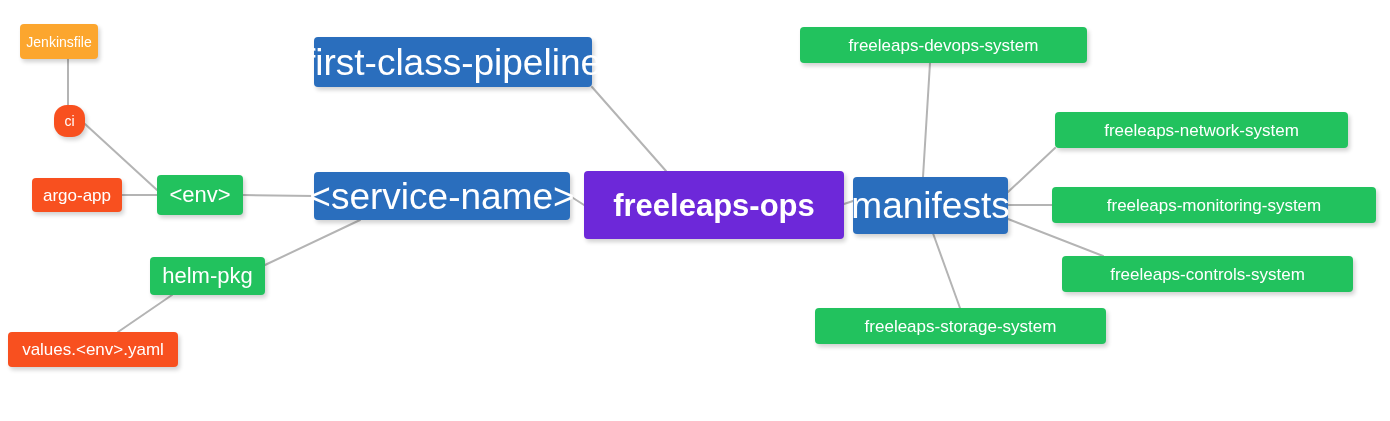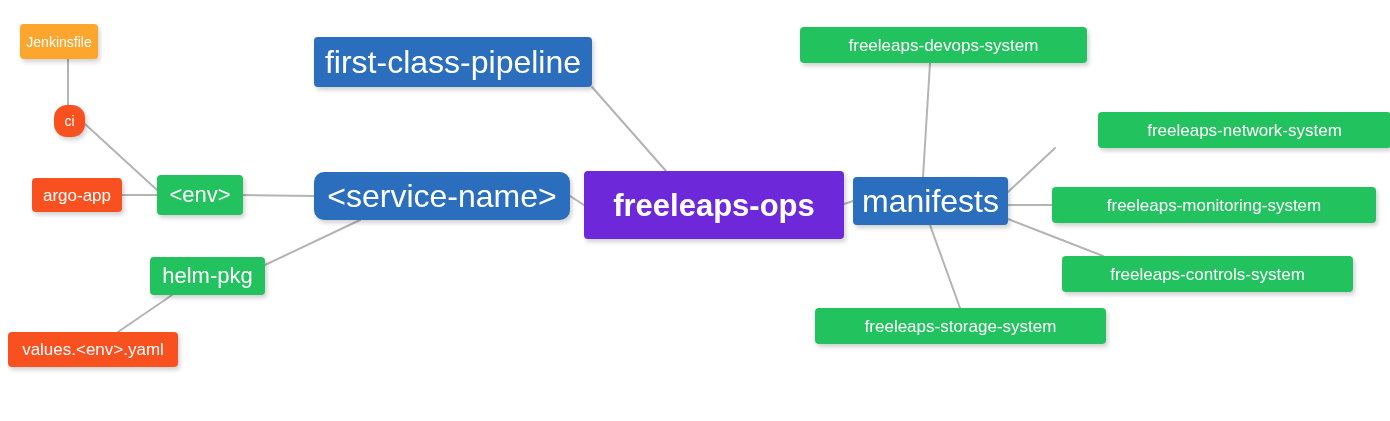--- a/index.html
+++ b/index.html
@@ -47,21 +47,21 @@
     white-space: nowrap;
   }
   
   .n-root   { background: #6d28d9; font-size: 33px; font-weight: bold; }
   .n-blue   { background: #2a6ebd; }
   .n-green  { background: #22c25e; }
   .n-orange { background: #fca62e; }
   .n-red    { background: #f8501f; }
 
   .sz-xl  { font-size: 31px; }
-  .sz-lg  { font-size: 32px; }
+  .sz-lg  { font-size: 37px; }
   .sz-md  { font-size: 22px; }
   .sz-sm  { font-size: 17px; }
   .sz-xs  { font-size: 14px; }
 </style>
 </head>
 <body>
 
 <div id="mindmap">
   <svg id="edge-layer" viewBox="0 0 1390 421">
       <path d="M 584 205 L 570 196" stroke="#b4b4b4" stroke-width="2" fill="none" stroke-linecap="round"></path>
@@ -76,39 +76,39 @@
       <path d="M 923 177 L 930 63" stroke="#b4b4b4" stroke-width="2" fill="none" stroke-linecap="round"></path>
       <path d="M 1008 192 L 1055 148" stroke="#b4b4b4" stroke-width="2" fill="none" stroke-linecap="round"></path>
       <path d="M 1008 205 L 1052 205" stroke="#b4b4b4" stroke-width="2" fill="none" stroke-linecap="round"></path>
       <path d="M 1008 219 L 1103 256" stroke="#b4b4b4" stroke-width="2" fill="none" stroke-linecap="round"></path>
       <path d="M 930 225 L 960 308" stroke="#b4b4b4" stroke-width="2" fill="none" stroke-linecap="round"></path>
     </svg>
   <div id="node-layer">
       <div class="node n-root sz-xl" style="left: 584px; top: 171px; width: 260px; height: 68px;">
         <span class="node-label">freeleaps-ops</span>
       </div>
-      <div class="node n-blue sz-lg" style="left: 314px; top: 172px; width: 256px; height: 48px; border-radius: 10px;">
+      <div class="node n-blue sz-lg" style="left: 314px; top: 172px; width: 256px; height: 48px;">
         <span class="node-label">&lt;service-name&gt;</span>
       </div>
       <div class="node n-blue sz-lg" style="left: 314px; top: 37px; width: 278px; height: 50px;">
         <span class="node-label">first-class-pipeline</span>
       </div>
-      <div class="node n-blue sz-lg" style="left: 853px; top: 177px; width: 155px; height: 48px;">
+      <div class="node n-blue sz-lg" style="left: 853px; top: 177px; width: 155px; height: 57px;">
         <span class="node-label">manifests</span>
       </div>
       <div class="node n-green sz-md" style="left: 157px; top: 175px; width: 86px; height: 40px;">
         <span class="node-label">&lt;env&gt;</span>
       </div>
       <div class="node n-green sz-md" style="left: 150px; top: 257px; width: 115px; height: 38px;">
         <span class="node-label">helm-pkg</span>
       </div>
       <div class="node n-green sz-sm" style="left: 800px; top: 27px; width: 287px; height: 36px;">
         <span class="node-label">freeleaps-devops-system</span>
       </div>
-      <div class="node n-green sz-sm" style="left: 1055px; top: 112px; width: 293px; height: 36px; margin-left: 43px;">
+      <div class="node n-green sz-sm" style="left: 1055px; top: 112px; width: 293px; height: 36px;">
         <span class="node-label">freeleaps-network-system</span>
       </div>
       <div class="node n-green sz-sm" style="left: 1052px; top: 187px; width: 324px; height: 36px;">
         <span class="node-label">freeleaps-monitoring-system</span>
       </div>
       <div class="node n-green sz-sm" style="left: 1062px; top: 256px; width: 291px; height: 36px;">
         <span class="node-label">freeleaps-controls-system</span>
       </div>
       <div class="node n-green sz-sm" style="left: 815px; top: 308px; width: 291px; height: 36px;">
         <span class="node-label">freeleaps-storage-system</span>

